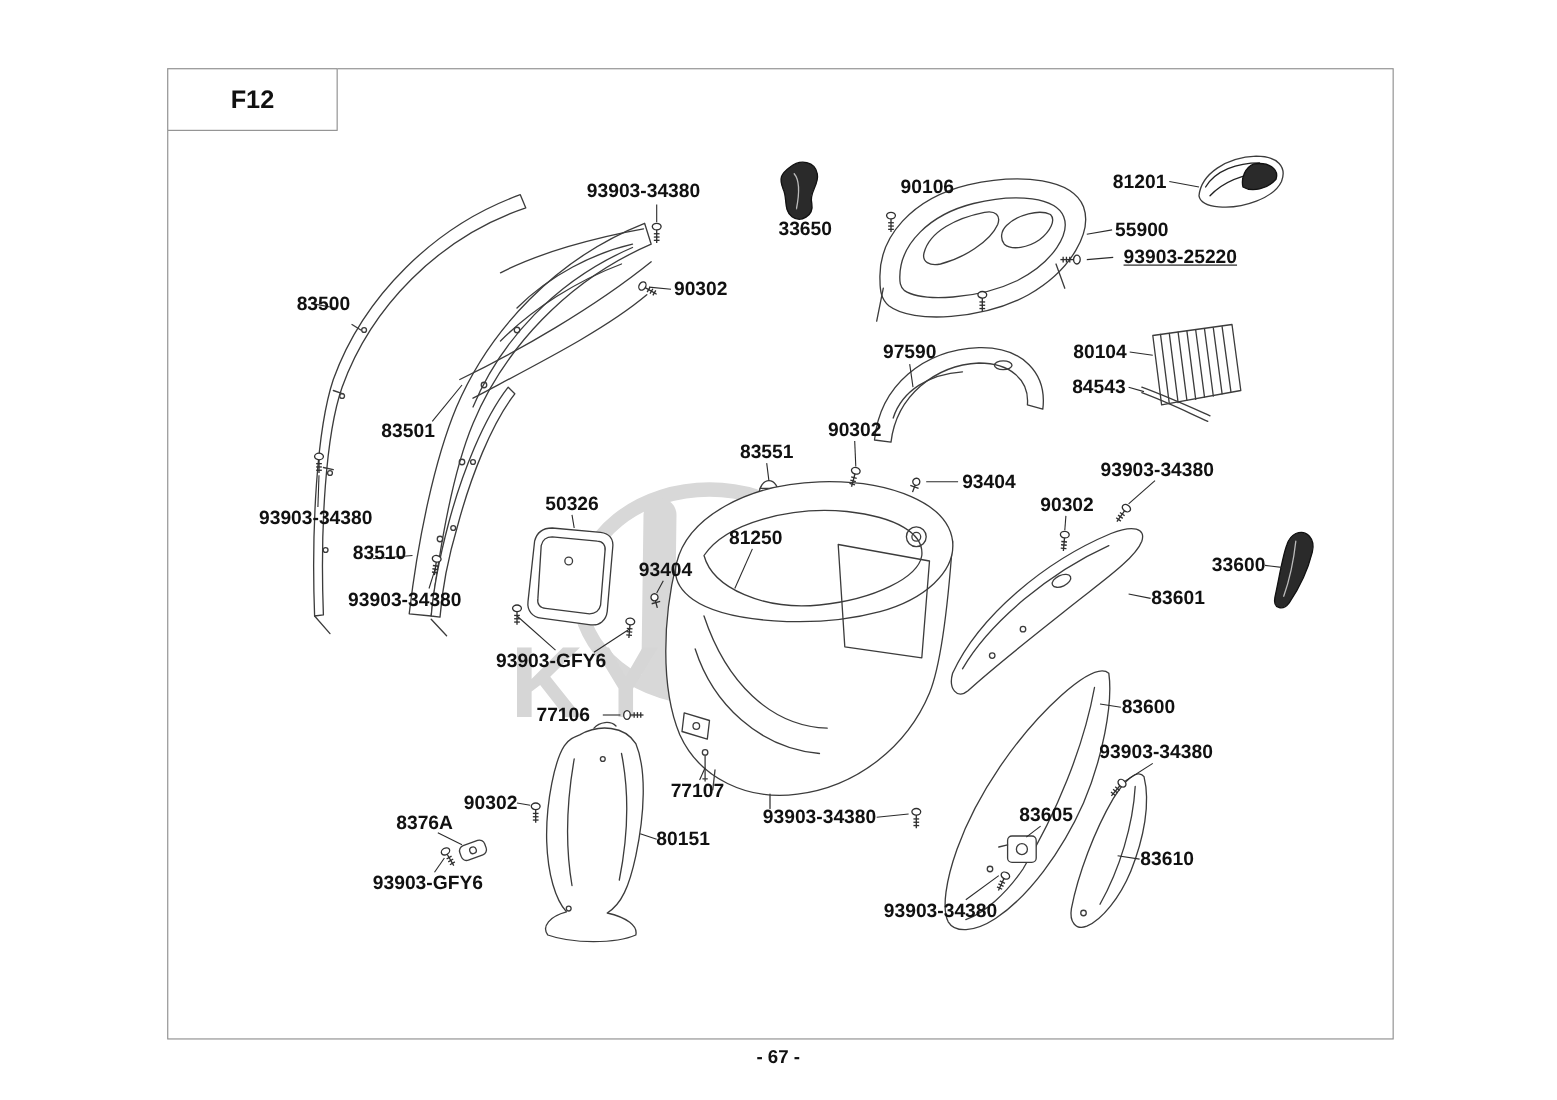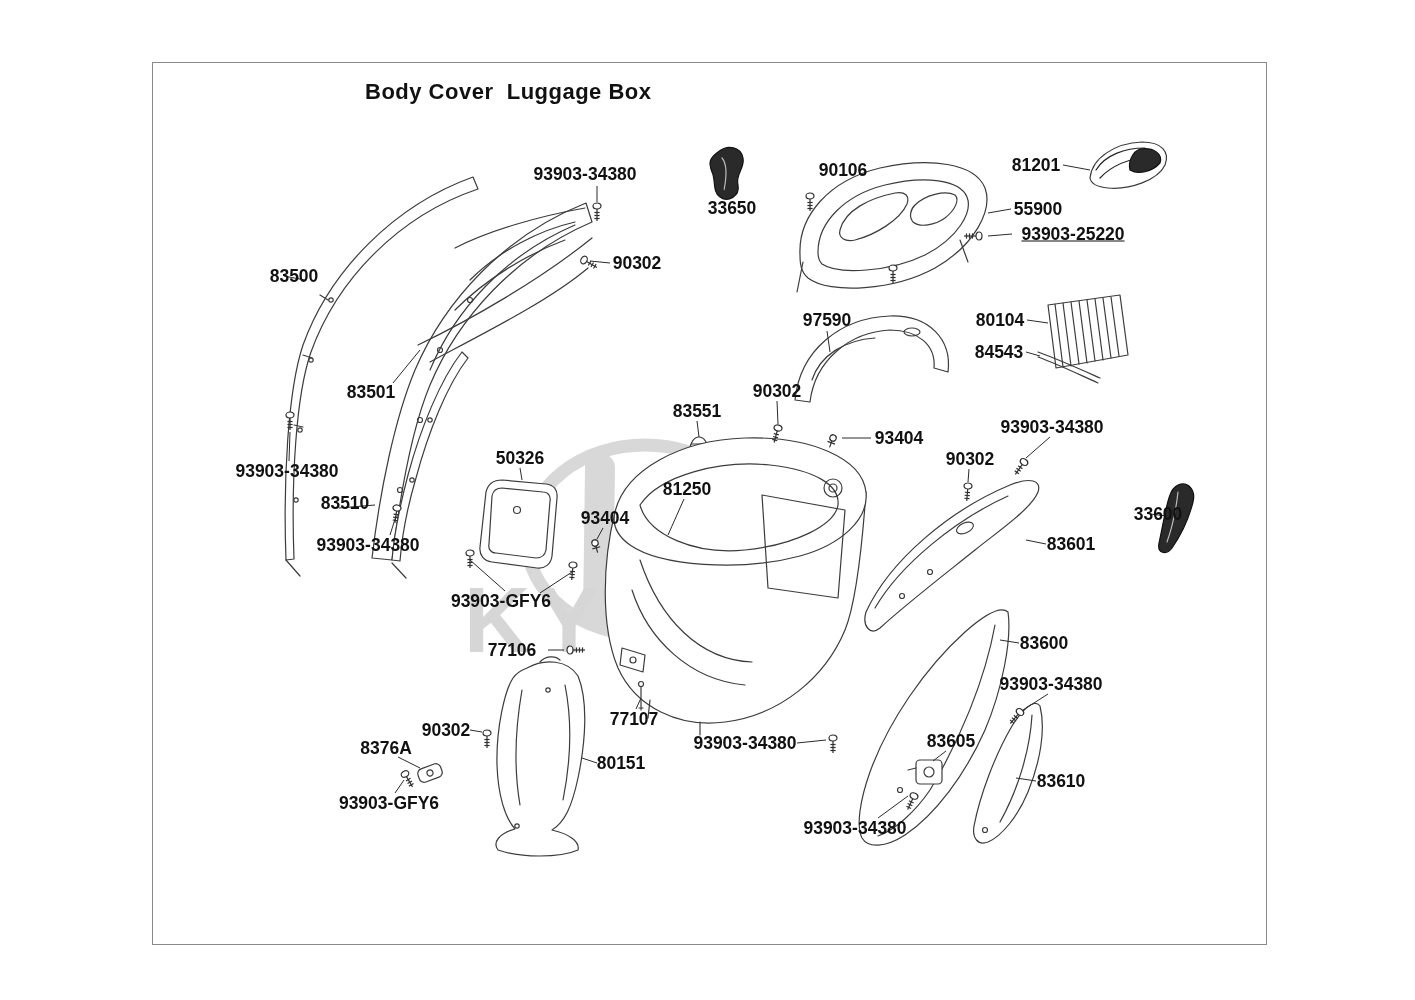--- a/index.html
+++ b/index.html
@@ -20,21 +20,23 @@
   .labels-layer{position:absolute;left:0;top:0;width:1415px;height:716px;z-index:3;pointer-events:none;}
   .part-label{position:absolute;transform:translate(-50%,-50%);font-weight:bold;
               font-size:17.5px;color:#111;white-space:nowrap;}
 </style>
 </head>
 <body>
 
 <div class="page">
 
   <div class="page-border"></div>
-  <div class="page-title">Body Cover  Luggage Box</div>
+  <div class="header-box">
+    <span>F12</span>
+  </div>
 
   <svg class="diagram-svg" width="1415" height="1000" viewBox="0 0 1415 1000">
     <defs>
       <g id="screw">
         <ellipse cx="0" cy="0" rx="4" ry="3"></ellipse>
         <line x1="0" y1="3" x2="0" y2="15"></line>
         <line x1="-2.6" y1="6.5" x2="2.6" y2="6.5"></line>
         <line x1="-2.6" y1="9.5" x2="2.6" y2="9.5"></line>
         <line x1="-2.6" y1="12.5" x2="2.6" y2="12.5"></line>
       </g>
@@ -280,31 +282,32 @@
       <div class="part-label" style="left: 777px; top: 391px;">90302</div>
       <div class="part-label" style="left: 697px; top: 411px;">83551</div>
       <div class="part-label" style="left: 899px; top: 438px;">93404</div>
       <div class="part-label" style="left: 1052px; top: 427px;">93903-34380</div>
       <div class="part-label" style="left: 970px; top: 459px;">90302</div>
       <div class="part-label" style="left: 287px; top: 471px;">93903-34380</div>
       <div class="part-label" style="left: 520px; top: 458px;">50326</div>
       <div class="part-label" style="left: 313px; top: 503px; margin-left: 32px;">83510</div>
       <div class="part-label" style="left: 687px; top: 489px;">81250</div>
       <div class="part-label" style="left: 605px; top: 518px;">93404</div>
-      <div class="part-label" style="left: 1126px; top: 514px; margin-left: 32px;">33600</div>
+      <div class="part-label" style="left: 1126px; top: 514px;">33600</div>
       <div class="part-label" style="left: 1071px; top: 544px;">83601</div>
       <div class="part-label" style="left: 368px; top: 545px;">93903-34380</div>
       <div class="part-label" style="left: 501px; top: 601px;">93903-GFY6</div>
       <div class="part-label" style="left: 1044px; top: 643px;">83600</div>
       <div class="part-label" style="left: 512px; top: 650px;">77106</div>
       <div class="part-label" style="left: 1051px; top: 684px;">93903-34380</div>
       <div class="part-label" style="left: 634px; top: 719px;">77107</div>
       <div class="part-label" style="left: 446px; top: 730px;">90302</div>
       <div class="part-label" style="left: 745px; top: 743px;">93903-34380</div>
       <div class="part-label" style="left: 951px; top: 741px;">83605</div>
       <div class="part-label" style="left: 386px; top: 748px;">8376A</div>
       <div class="part-label" style="left: 621px; top: 763px;">80151</div>
       <div class="part-label" style="left: 1061px; top: 781px;">83610</div>
       <div class="part-label" style="left: 389px; top: 803px;">93903-GFY6</div>
       <div class="part-label" style="left: 855px; top: 828px;">93903-34380</div>
     </div>
 
+  <div class="footer-page">- 67 -</div>
 </div>
 
 </body></html>

